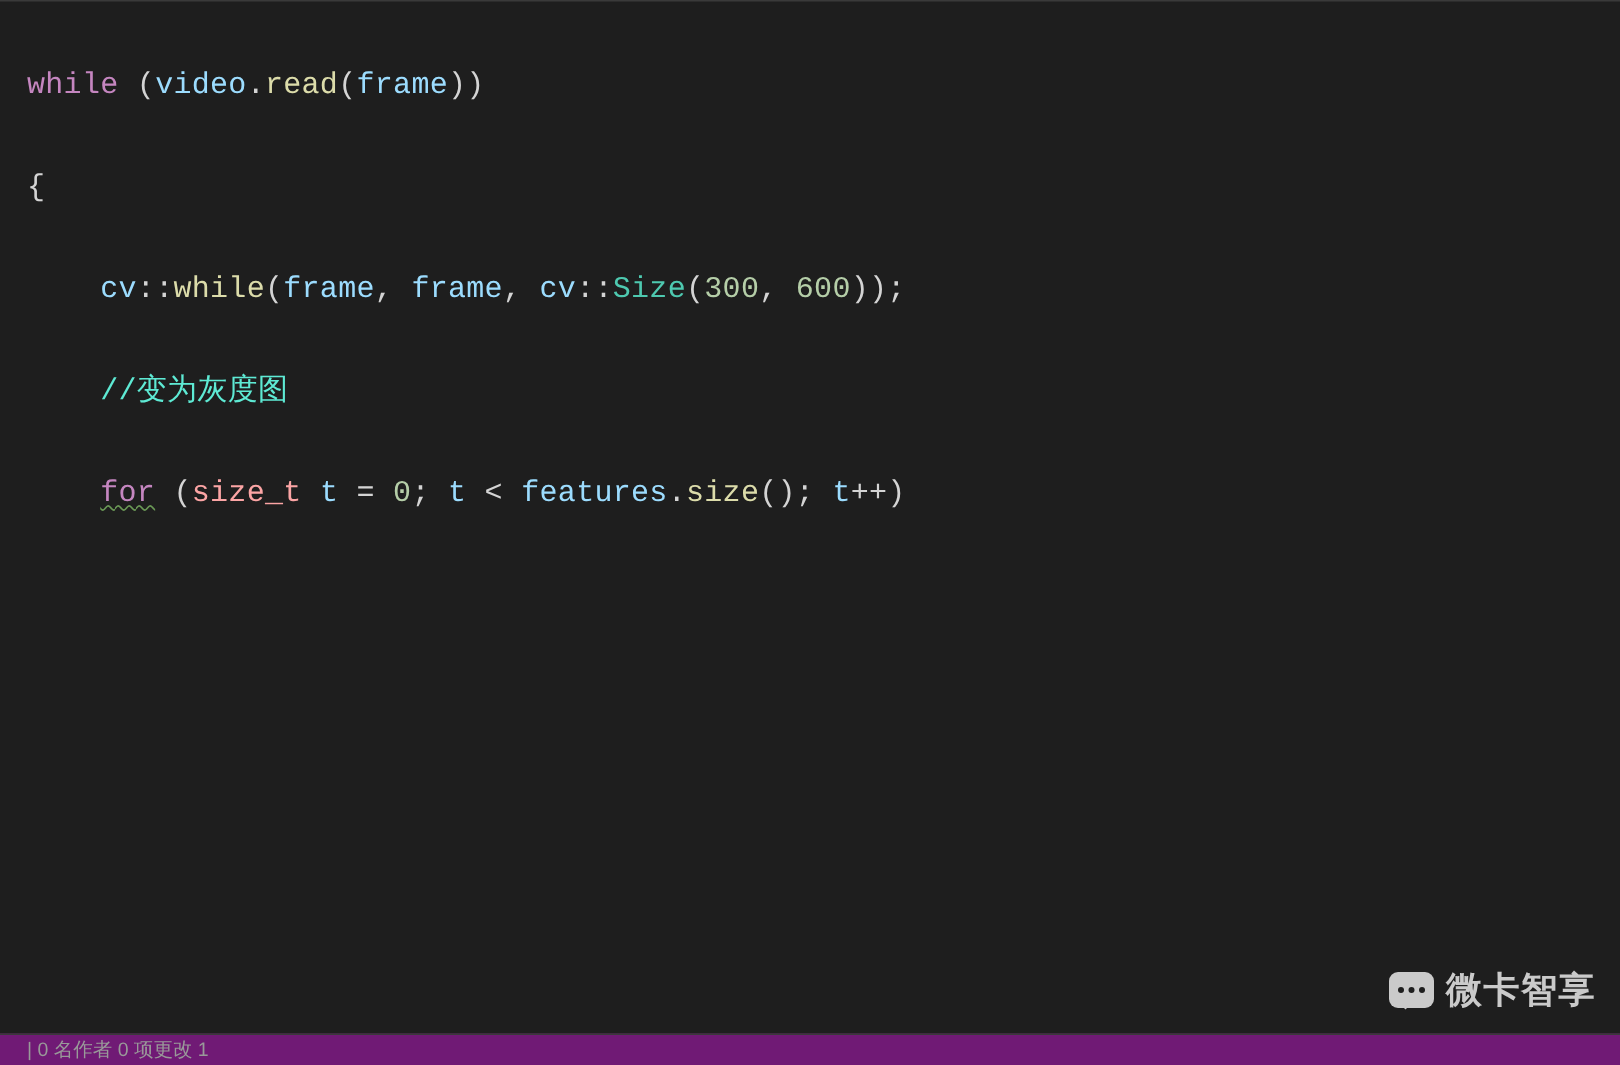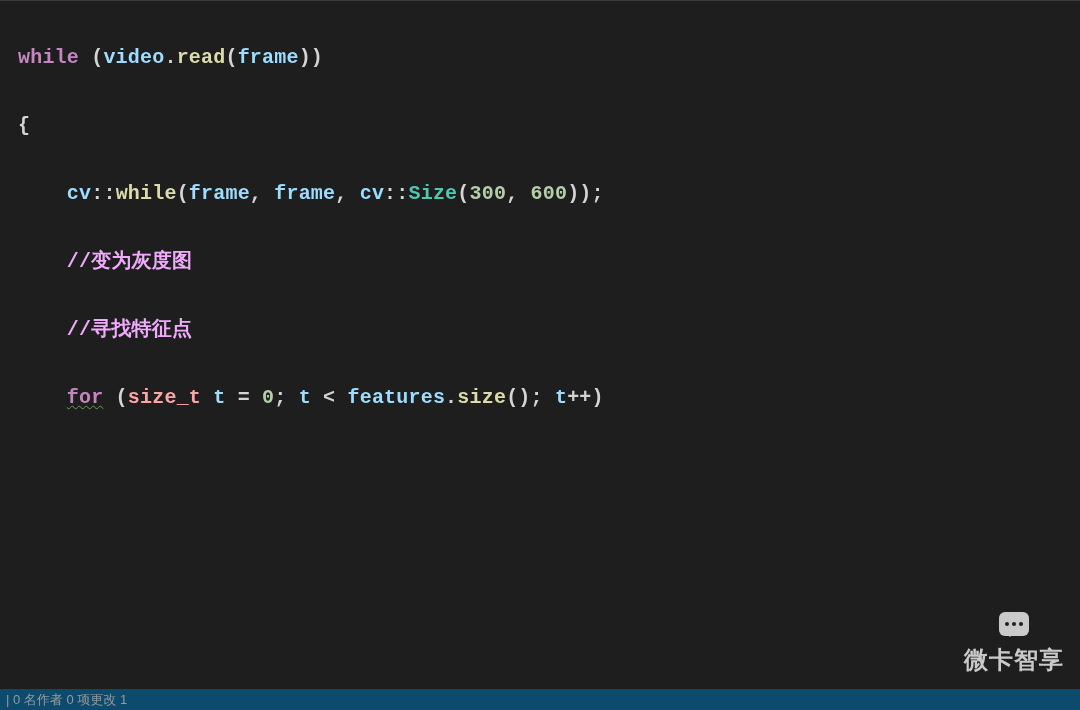--- a/index.html
+++ b/index.html
@@ -16,48 +16,46 @@
   .editor {
     position: relative;
     width: 100%;
     height: 100%;
     border-top: 1px solid #3a3a3a;
     box-sizing: border-box;
     padding: 6px 0 0 18px;
     line-height: 34px;
     white-space: pre;
     letter-spacing: 0.2px;
-    font-weight: bold;
   }
   .line { display: block; }
   .kw { color: #fca5a5; }          
   .ctrl { color: #c586c0; }        
   .type { color: #4ec9b0; }        
   .num { color: #b5cea8; }         
-  .cmt { color: #f0abfc; }         
+  .cmt { color: #5eead4; }         
   .fn  { color: #dcdcaa; }         
   .var { color: #9cdcfe; }
   .squig {
     text-decoration: underline wavy #6a9955 1px;
     text-underline-offset: 2px;
   }
   .watermark {
     position: absolute;
     right: 16px;
     bottom: 34px;
     color: #ddd;
     font-family: sans-serif;
     font-size: 24px;
     font-weight: 600;
     display: flex;
     align-items: center;
     gap: 8px;
     letter-spacing: 1px;
     opacity: 0.9;
-    flex-direction: column;
   }
   .watermark .bubble {
     width: 30px;
     height: 24px;
     background: #ddd;
     border-radius: 6px;
     position: relative;
   }
   .watermark .bubble::after{
     content:"";
@@ -70,42 +68,41 @@
     position:absolute; inset:0;
     display:flex; align-items:center; justify-content:center; gap:3px;
   }
   .watermark .dots span{
     width:4px;height:4px;border-radius:50%;background:#1e1e1e;
   }
   .statusbar {
     position: absolute;
     left: 0; right: 0; bottom: 0;
     height: 20px;
-    background: #0c4a6e;
+    background: #701a75;
     border-top: 1px solid #3a3a3a;
     font-size: 13px;
     font-family: sans-serif;
     color: #999;
-    padding-left: 6px;
+    padding-left: 18px;
     display:flex;
     align-items:center;
     white-space:nowrap;
     overflow:hidden;
   }
   .brace { color: #d4d4d4; }
 </style>
 </head>
 <body>
 
 <div class="editor">
 <span class="line"><span class="ctrl">while</span><span> (</span><span class="var">video</span><span>.</span><span class="fn">read</span><span>(</span><span class="var">frame</span><span>))</span></span>
 <span class="line"><span class="brace">{</span></span>
 <span class="line">    <span class="var">cv</span><span>::</span><span class="fn">while</span><span>(</span><span class="var">frame</span><span>, </span><span class="var">frame</span><span>, </span><span class="var">cv</span><span>::</span><span class="type">Size</span><span>(</span><span class="num">300</span><span>, </span><span class="num">600</span><span>));</span></span>
 <span class="line">    <span class="cmt">//变为灰度图</span></span>
-<span class="line">    <span class="cmt">//寻找特征点</span></span>
 <span class="line">    <span class="ctrl squig">for</span><span> (</span><span class="kw">size_t</span><span> </span><span class="var">t</span><span> = </span><span class="num">0</span><span>; </span><span class="var">t</span><span> &lt; </span><span class="var">features</span><span>.</span><span class="fn">size</span><span>()</span><span>; </span><span class="var">t</span><span>++</span><span>)</span></span>
 
 
 
 
 <span class="line"><span></span></span>
 
 
 
 

